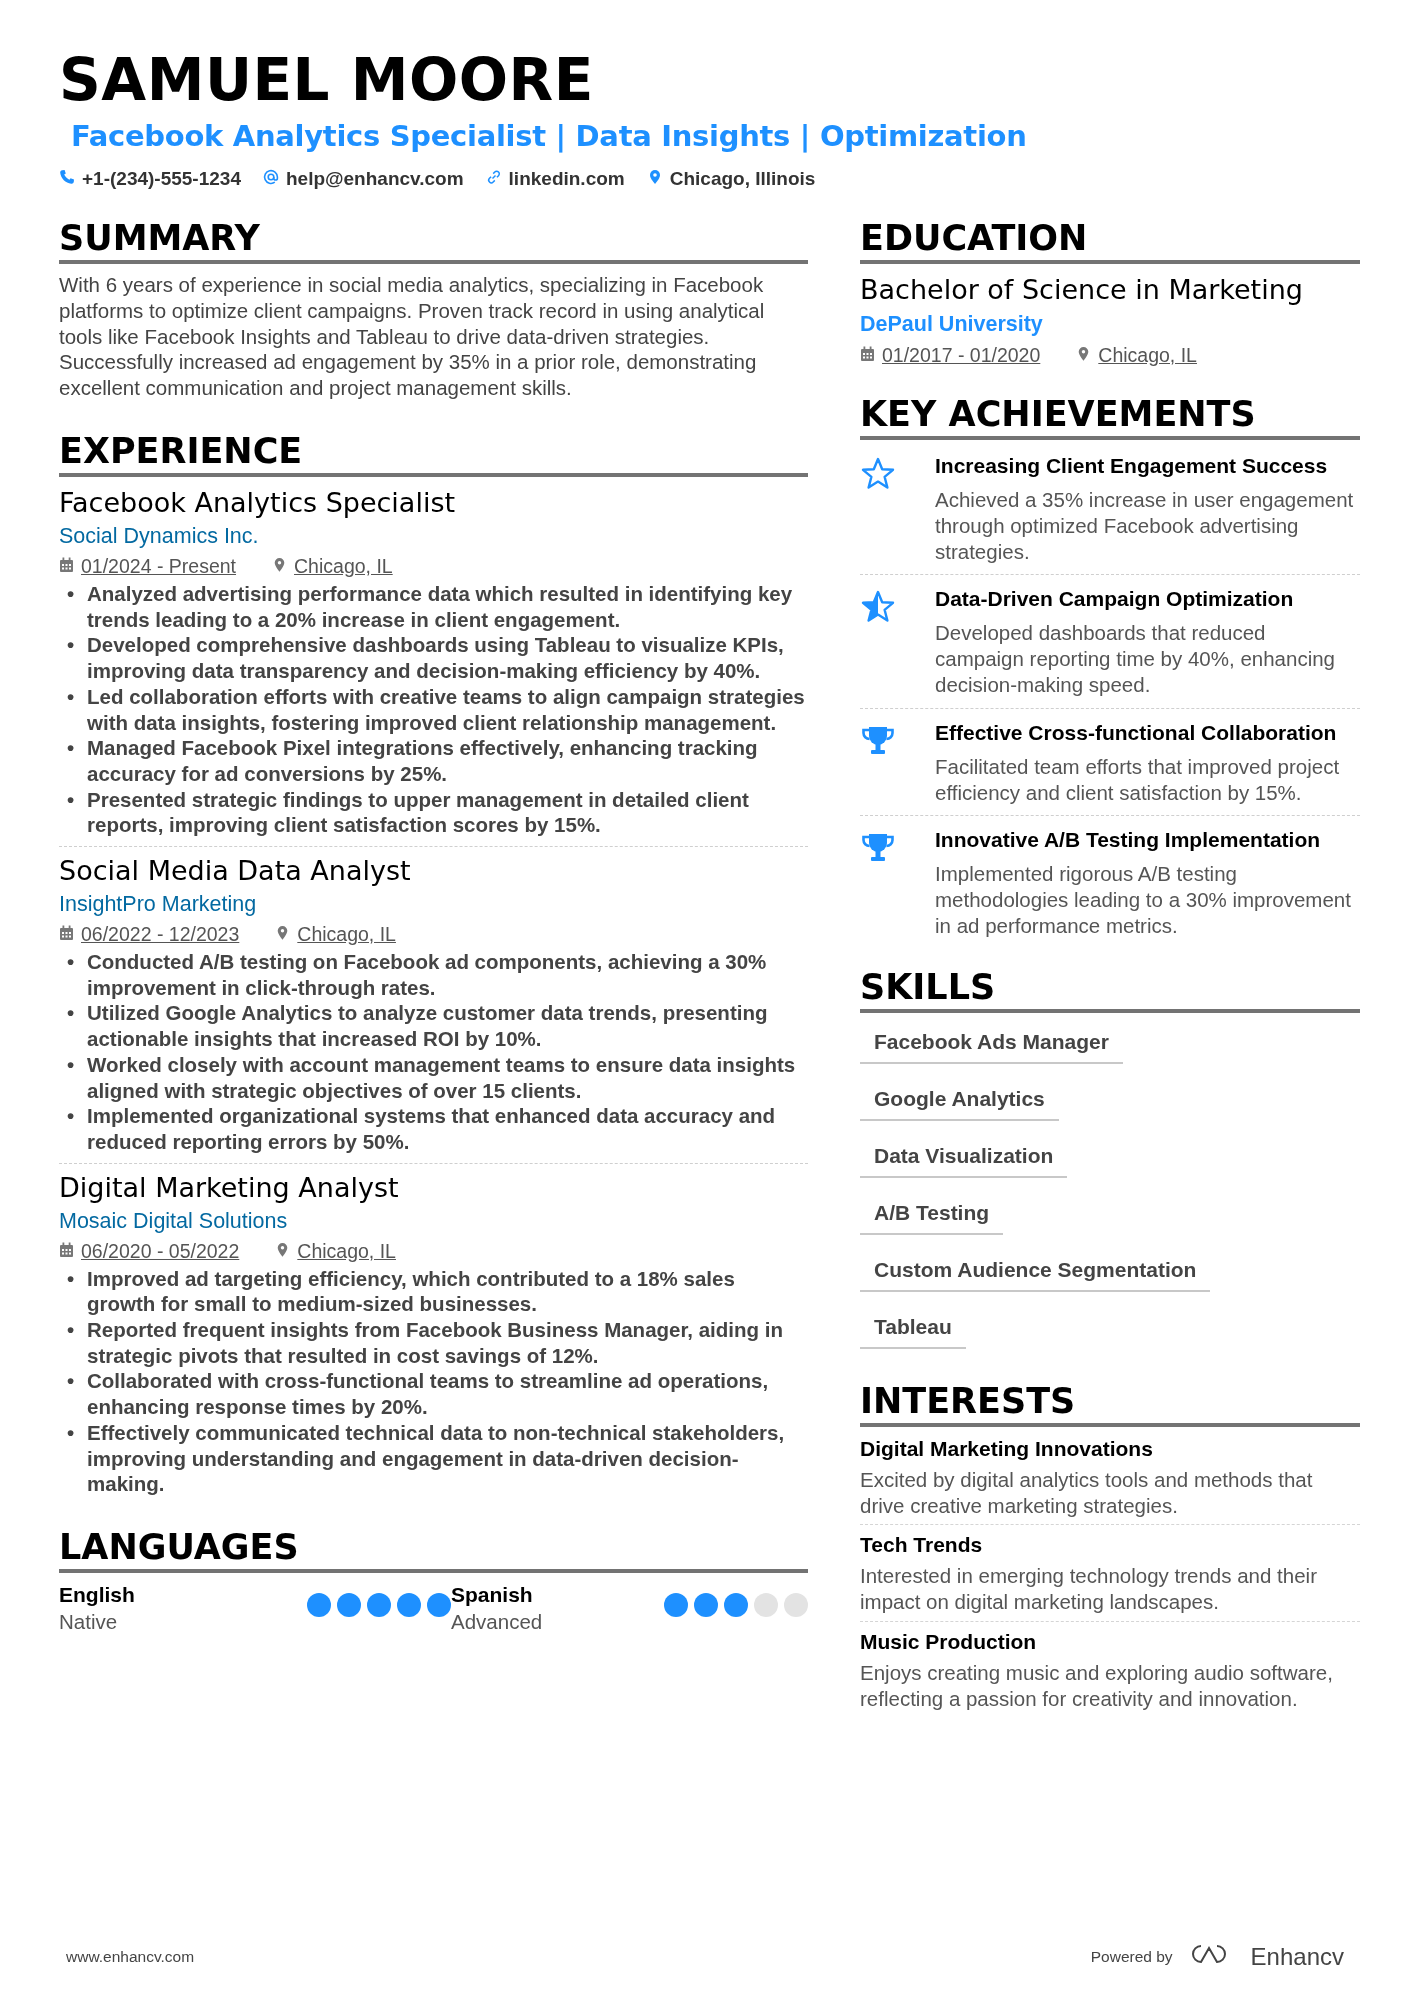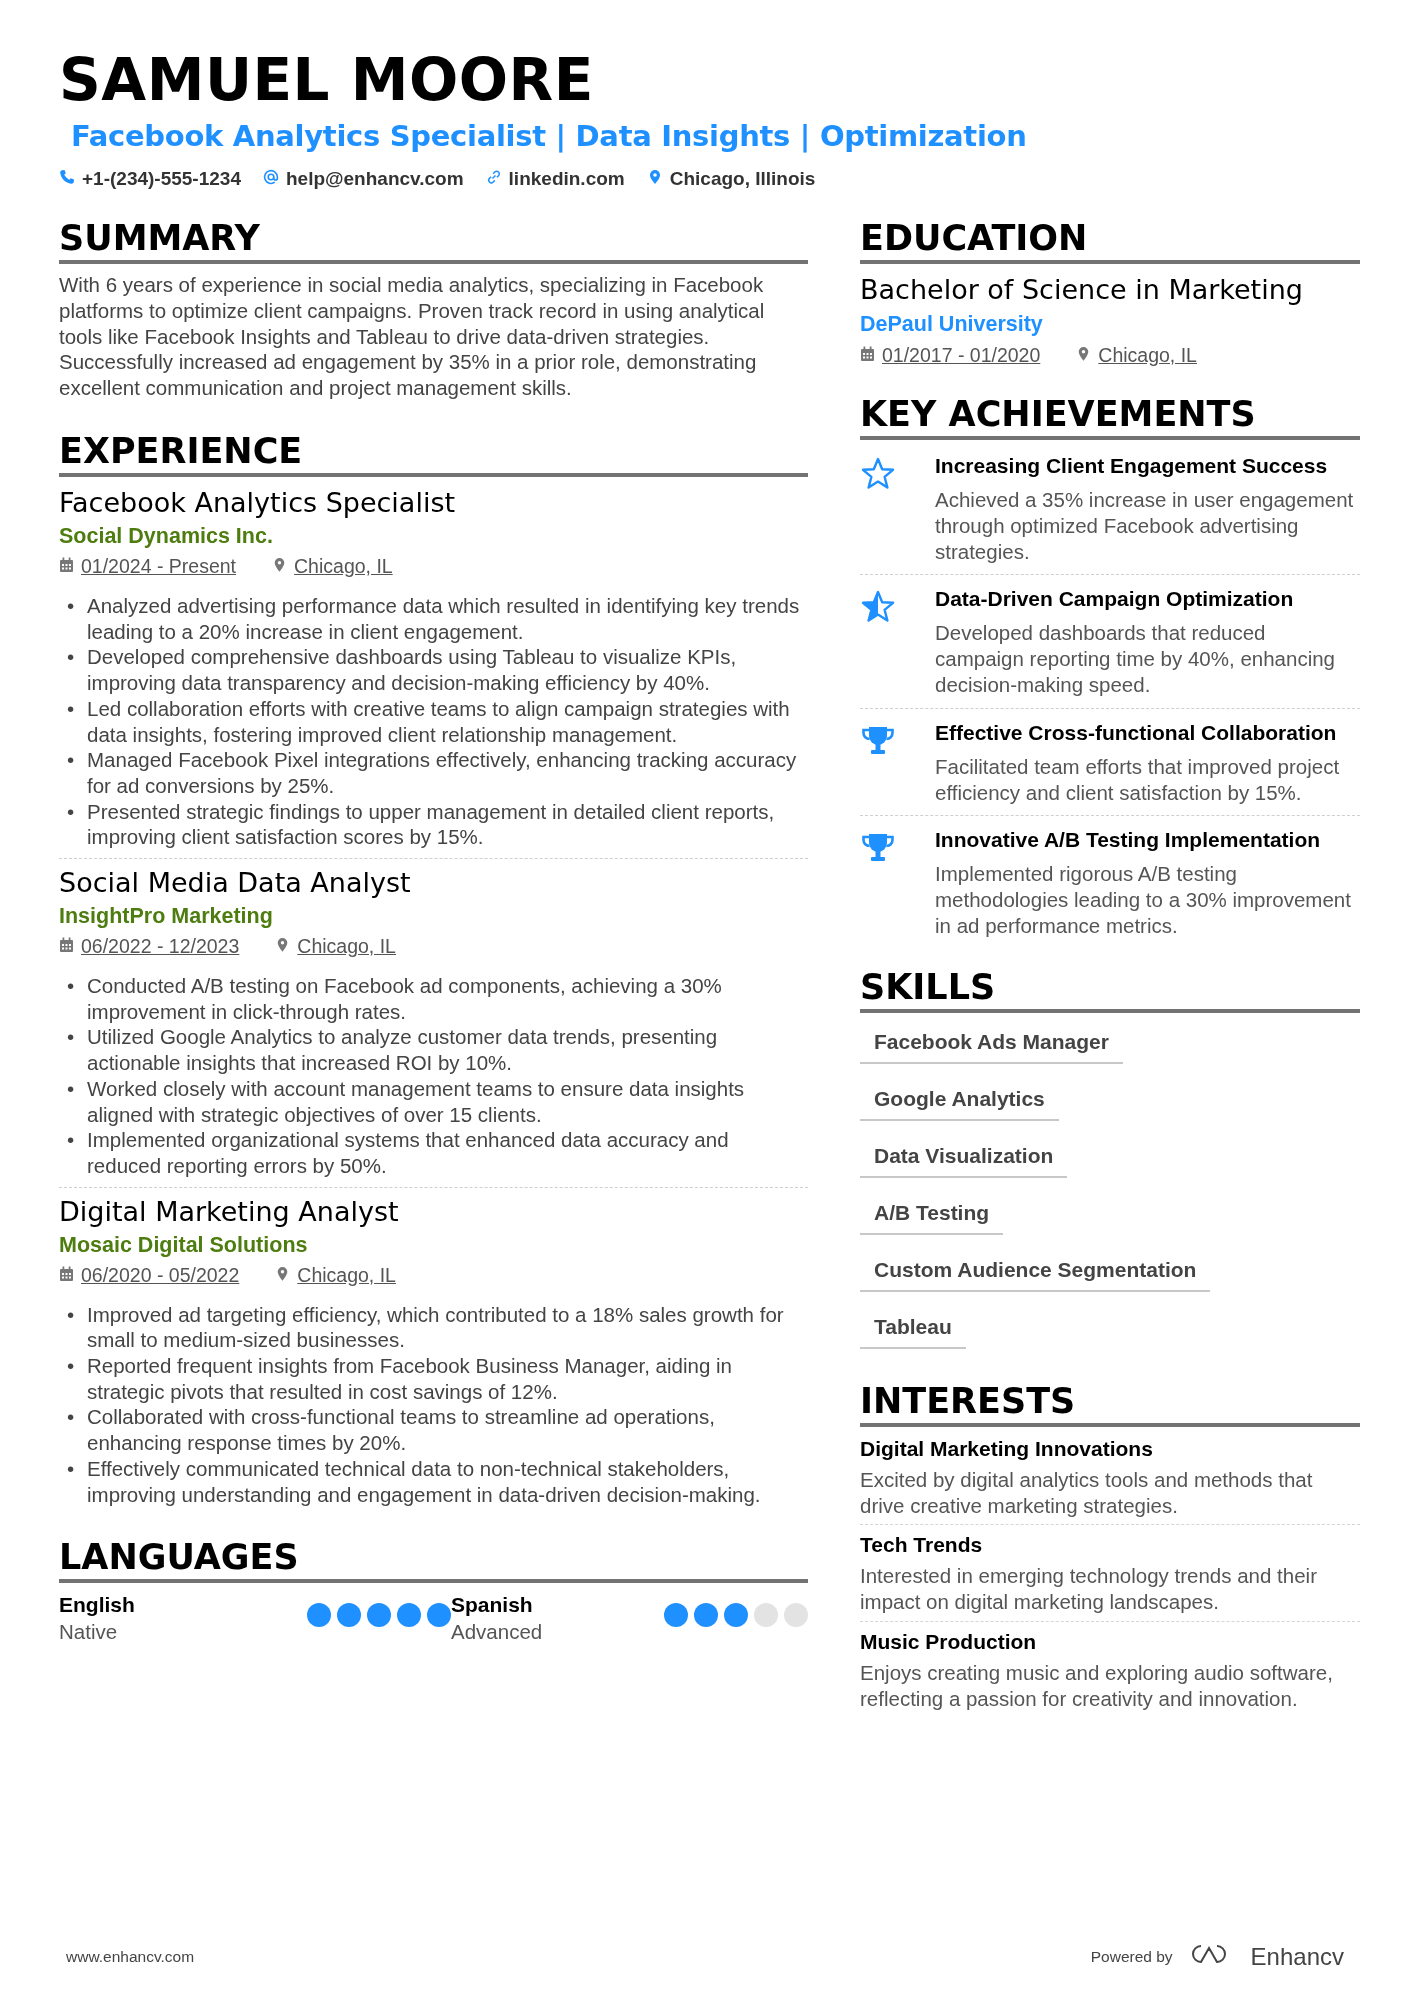--- a/index.html
+++ b/index.html
@@ -15,25 +15,25 @@
 
   .col-left { position: absolute; left: 59px; top: 216px; width: 749px; }
   .col-right { position: absolute; left: 860px; top: 216px; width: 500px; }
 
   .section-title { font-family: "DejaVu Sans", sans-serif; font-weight: bold; font-size: 35px; color: #000; line-height: 44px; border-bottom: 4px solid #737373; padding-bottom: 0px; margin-bottom: 8px; letter-spacing: 0px; }
 
   .summary-text { font-size: 20.5px; line-height: 25.8px; color: #444; }
 
   .job { }
   .job-title { font-family: "DejaVu Sans", sans-serif; font-size: 27px; color: #000; line-height: 36px; }
-  .company { font-weight: bold; font-size: 21.5px; color: #4d7c0f; line-height: 30px; }
+  .company { font-weight: normal; font-size: 21.5px; color: #0369a1; line-height: 30px; }
   .meta { display: flex; align-items: center; gap: 7px; font-size: 19.5px; color: #555; line-height: 30px; text-decoration: underline; }
   .meta .gap { width: 22px; }
   .meta svg { width: 15px; height: 16px; }
-  .bullets { list-style: none; margin-top: 12px; }
+  .bullets { list-style: none; margin-top: 0px; font-weight: bold; }
   .bullets li { position: relative; padding-left: 28px; font-size: 20.5px; line-height: 25.7px; color: #444; }
   .bullets li::before { content: "•"; position: absolute; left: 8px; top: 0; color: #444; }
   .divider { border-top: 1.5px dashed #cfcfcf; margin: 8px 0 6px 0; }
 
   .languages { display: flex; margin-top: 4px; }
   .lang { width: 392px; display: flex; justify-content: space-between; padding-right: 0; }
   .lang-name { font-weight: bold; font-size: 21px; color: #000; line-height: 27px; }
   .lang-level { font-size: 20.5px; color: #555; line-height: 27px; }
   .dots { display: flex; gap: 6px; margin-top: 12px; }
   .dot { width: 24px; height: 24px; border-radius: 50%; background: #1e90ff; }

